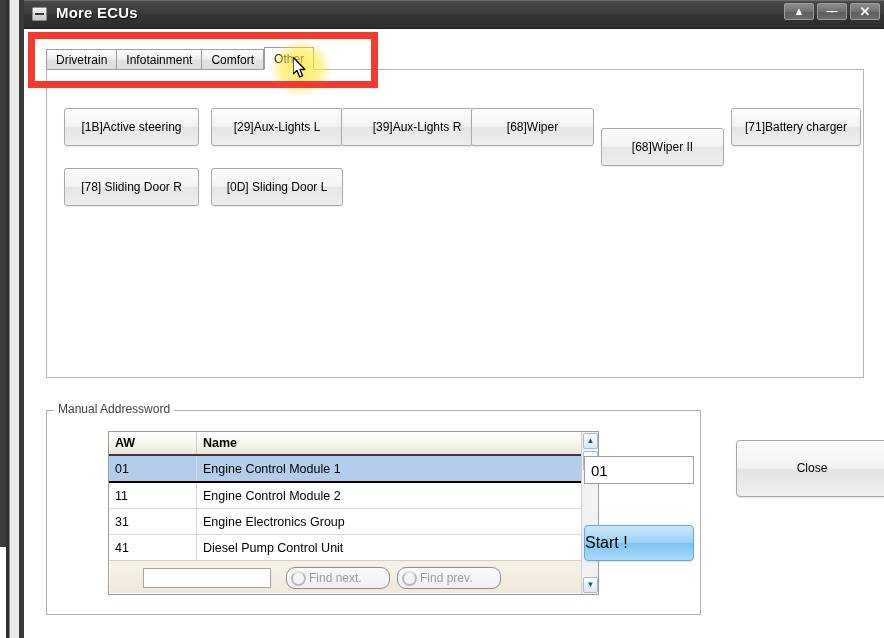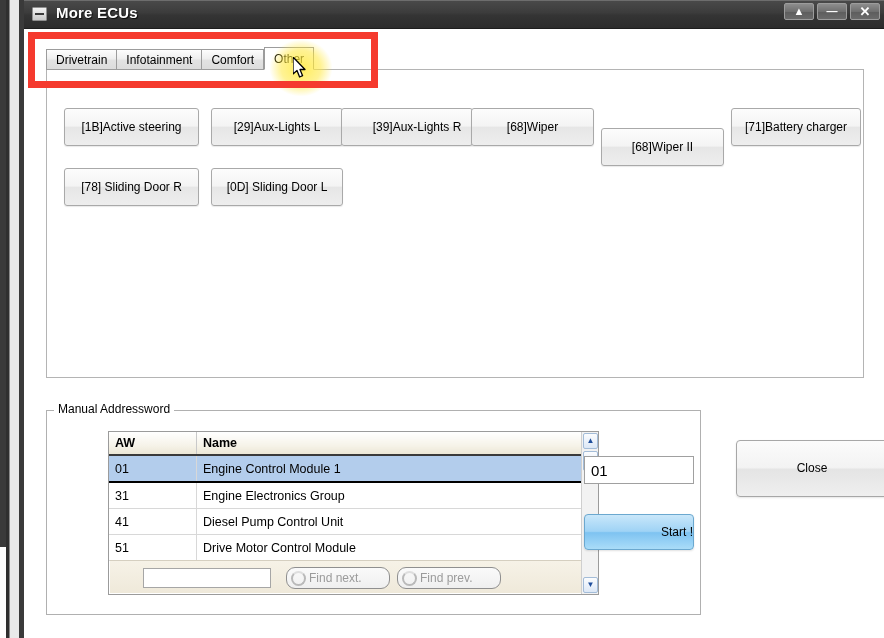--- a/index.html
+++ b/index.html
@@ -173,21 +173,21 @@
     border: 1px solid #b0b0b0;
     box-sizing: border-box;
     background: #ffffff;
   }
   #group-legend {
     position: absolute;
     left: 30px; top: 373px;
     background: #ffffff;
     padding: 0 4px;
     font-size: 12px;
-    color: #000000;
+    color: #404040;
     white-space: nowrap;
   }
 
   
   #grid-wrap {
     position: absolute;
     left: 40px; top: 402px;
     width: 491px; height: 164px;
     border: 1px solid #9b9b9b;
     background: #ffffff;
@@ -329,29 +329,29 @@
     border: 1px solid #a0a0a0;
     box-sizing: border-box;
     font-size: 15px;
     color: #000000;
     padding: 0 6px;
     outline: none;
     font-family: "Liberation Sans", sans-serif;
   }
   #btn-start {
     position: absolute;
-    left: 560px; top: 485px;
+    left: 560px; top: 496px;
     width: 110px; height: 36px;
     box-sizing: border-box;
     background: linear-gradient(to bottom,#c9e7fa 0%,#9fd3f5 48%,#7ec3f1 52%,#aadcf8 100%);
     border: 1px solid #6ba8cf;
     border-radius: 4px;
-    font-size: 12px;
-    color: #000000;
-    text-align: right;
+    font-size: 16px;
+    color: #000000;
+    text-align: left;
     line-height: 34px;
     cursor: default;
     box-shadow: 0 1px 2px rgba(0,0,0,0.12);
   }
   #btn-close {
     position: absolute;
     left: 712px; top: 411px;
     width: 152px; height: 57px;
     box-sizing: border-box;
     background: linear-gradient(to bottom,#fbfbfb 0%,#f3f3f3 48%,#e4e4e4 52%,#efefef 100%);
@@ -444,20 +444,24 @@
         <thead>
           <tr>
             <th class="col-aw">AW</th>
             <th>Name</th>
           </tr>
         </thead>
         <tbody>
           <tr class="selected">
             <td>01</td>
             <td>Engine Control Module 1</td>
+          </tr>
+          <tr>
+            <td>11</td>
+            <td>Engine Control Module 2</td>
           </tr>
           <tr>
             <td>31</td>
             <td>Engine Electronics Group</td>
           </tr>
           <tr>
             <td>41</td>
             <td>Diesel Pump Control Unit</td>
           </tr>
           <tr>

